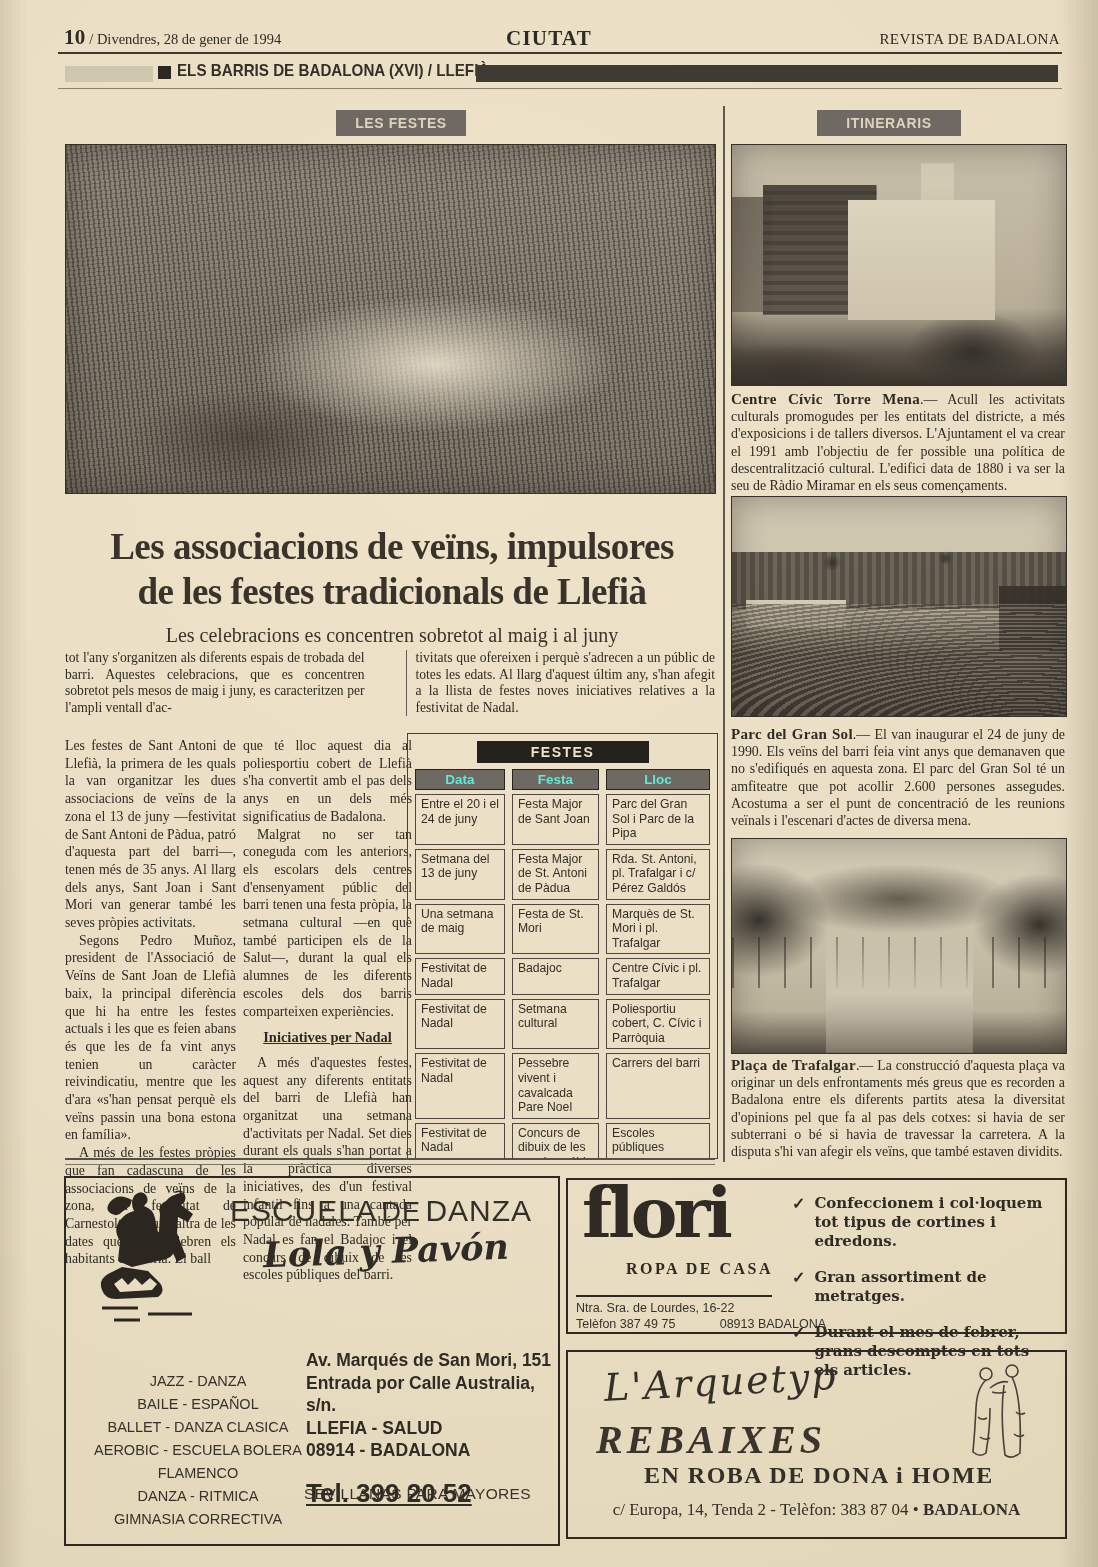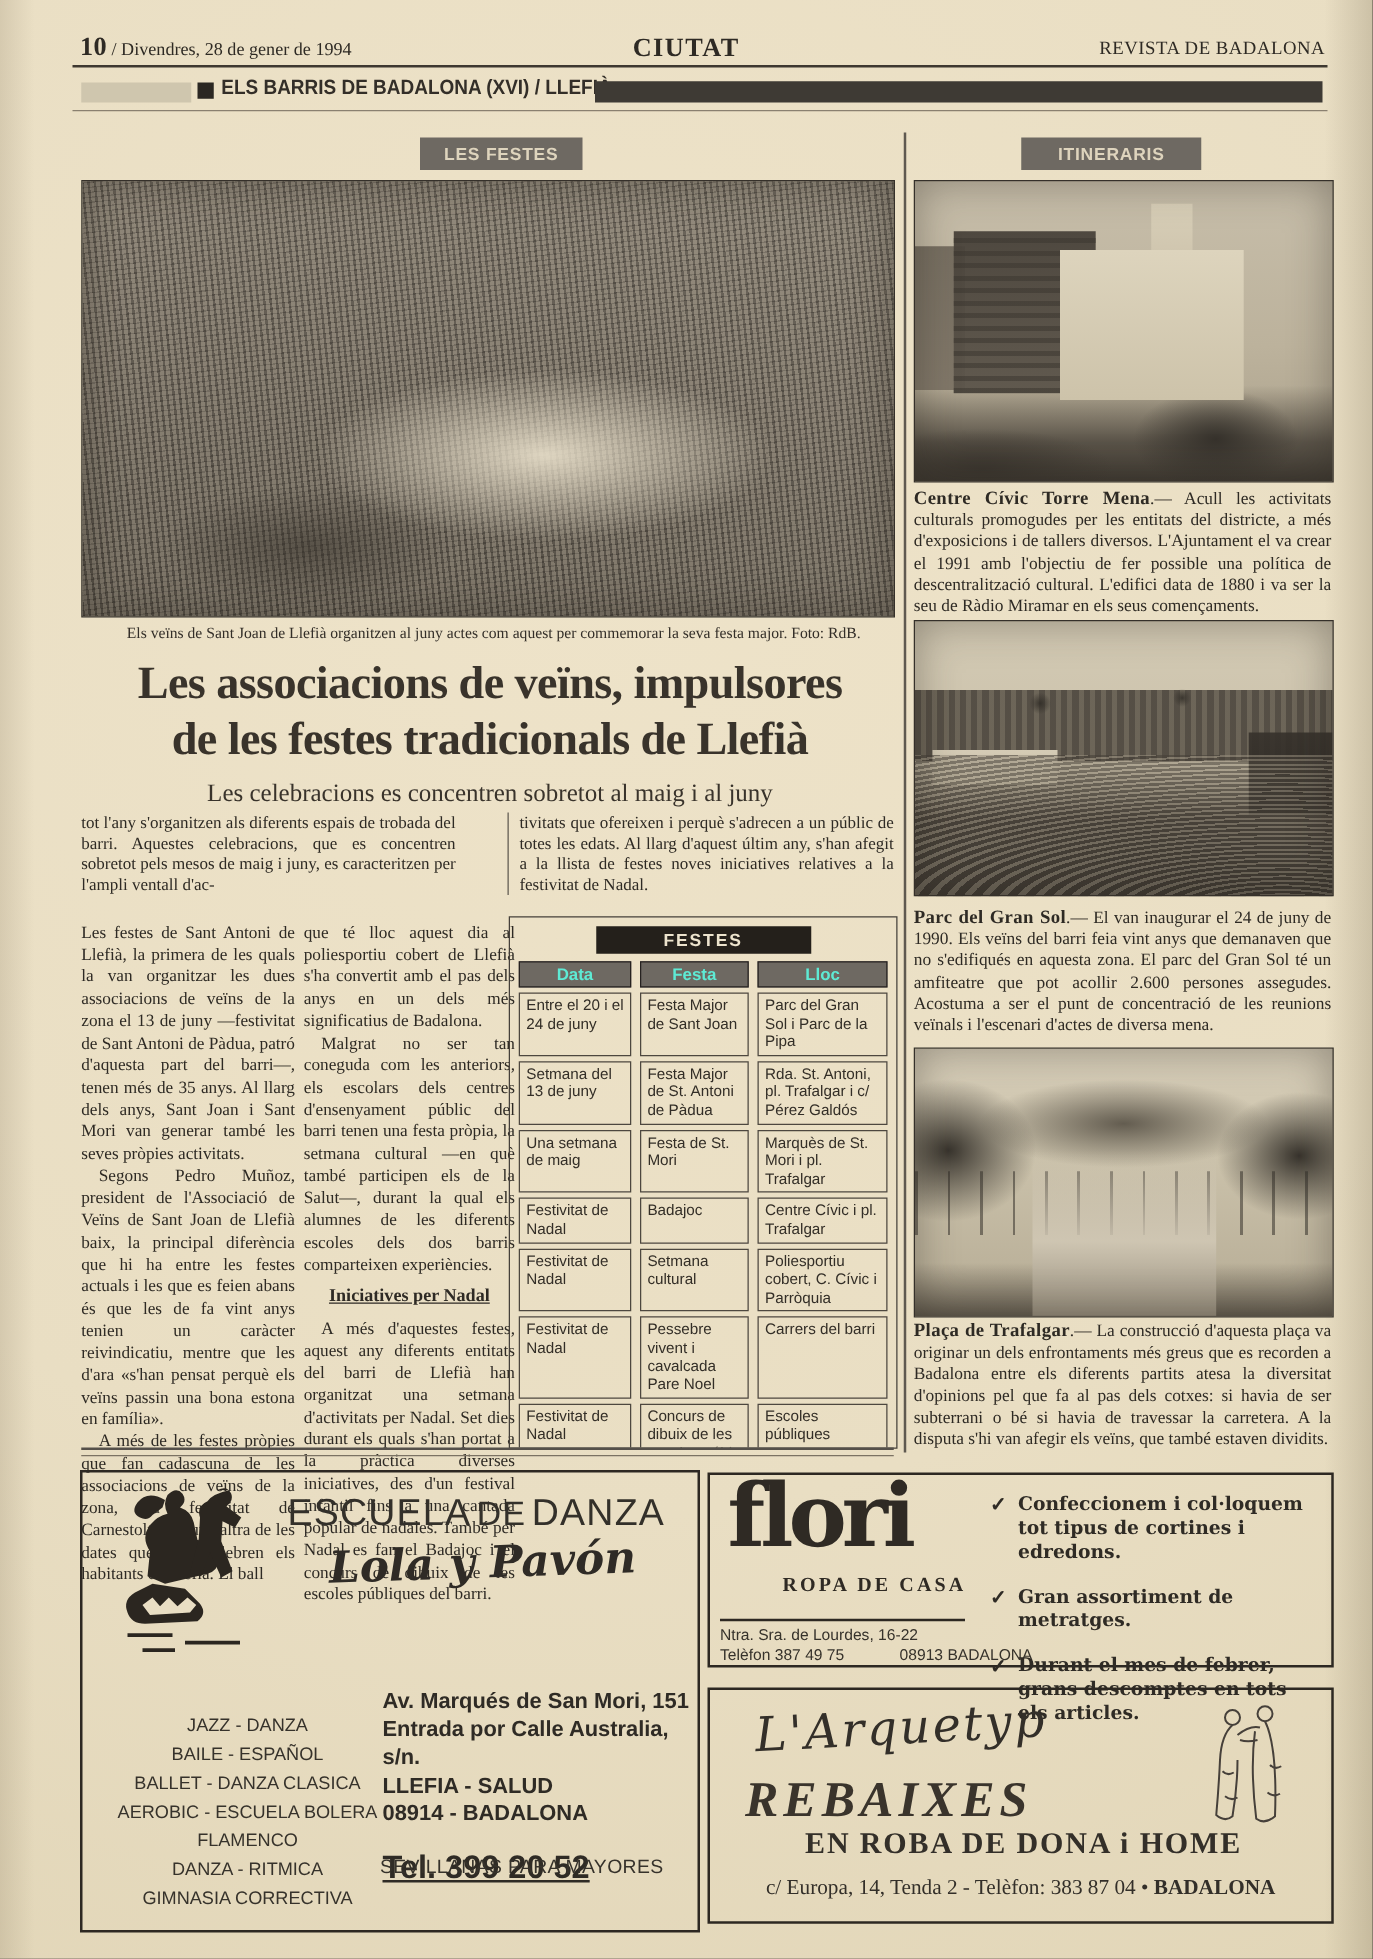--- a/index.html
+++ b/index.html
@@ -154,21 +154,20 @@
   <div class="abs topic-bullet"></div>
   <div class="abs topic-label">ELS BARRIS DE BADALONA (XVI) / LLEFIÀ</div>
   <div class="abs topic-darkbar"></div>
   <div class="abs rule-b"></div>
 
   <div class="abs tag tag-left">LES FESTES</div>
   <div class="abs tag tag-right">ITINERARIS</div>
   <div class="abs vdivider"></div>
 
   <div class="abs photo photo-main"></div>
-  <div class="abs caption">Els veïns de Sant Joan de Llefià organitzen al juny actes com aquest per commemorar la seva festa major. Foto: RdB.</div>
 
   <div class="abs headline">
     <div>Les associacions de veïns, impulsores</div>
     <div>de les festes tradicionals de Llefià</div>
   </div>
   <div class="abs subheadline">Les celebracions es concentren sobretot al maig i al juny</div>
 
   <div class="abs intro">
     <div class="icol">tot l'any s'organitzen als diferents espais de trobada del barri. Aquestes celebracions, que es concentren sobretot pels mesos de maig i juny, es caracteritzen per l'ampli ventall d'ac-</div>
     <div class="icol">tivitats que ofereixen i perquè s'adrecen a un públic de totes les edats. Al llarg d'aquest últim any, s'han afegit a la llista de festes noves iniciatives relatives a la festivitat de Nadal.</div>

